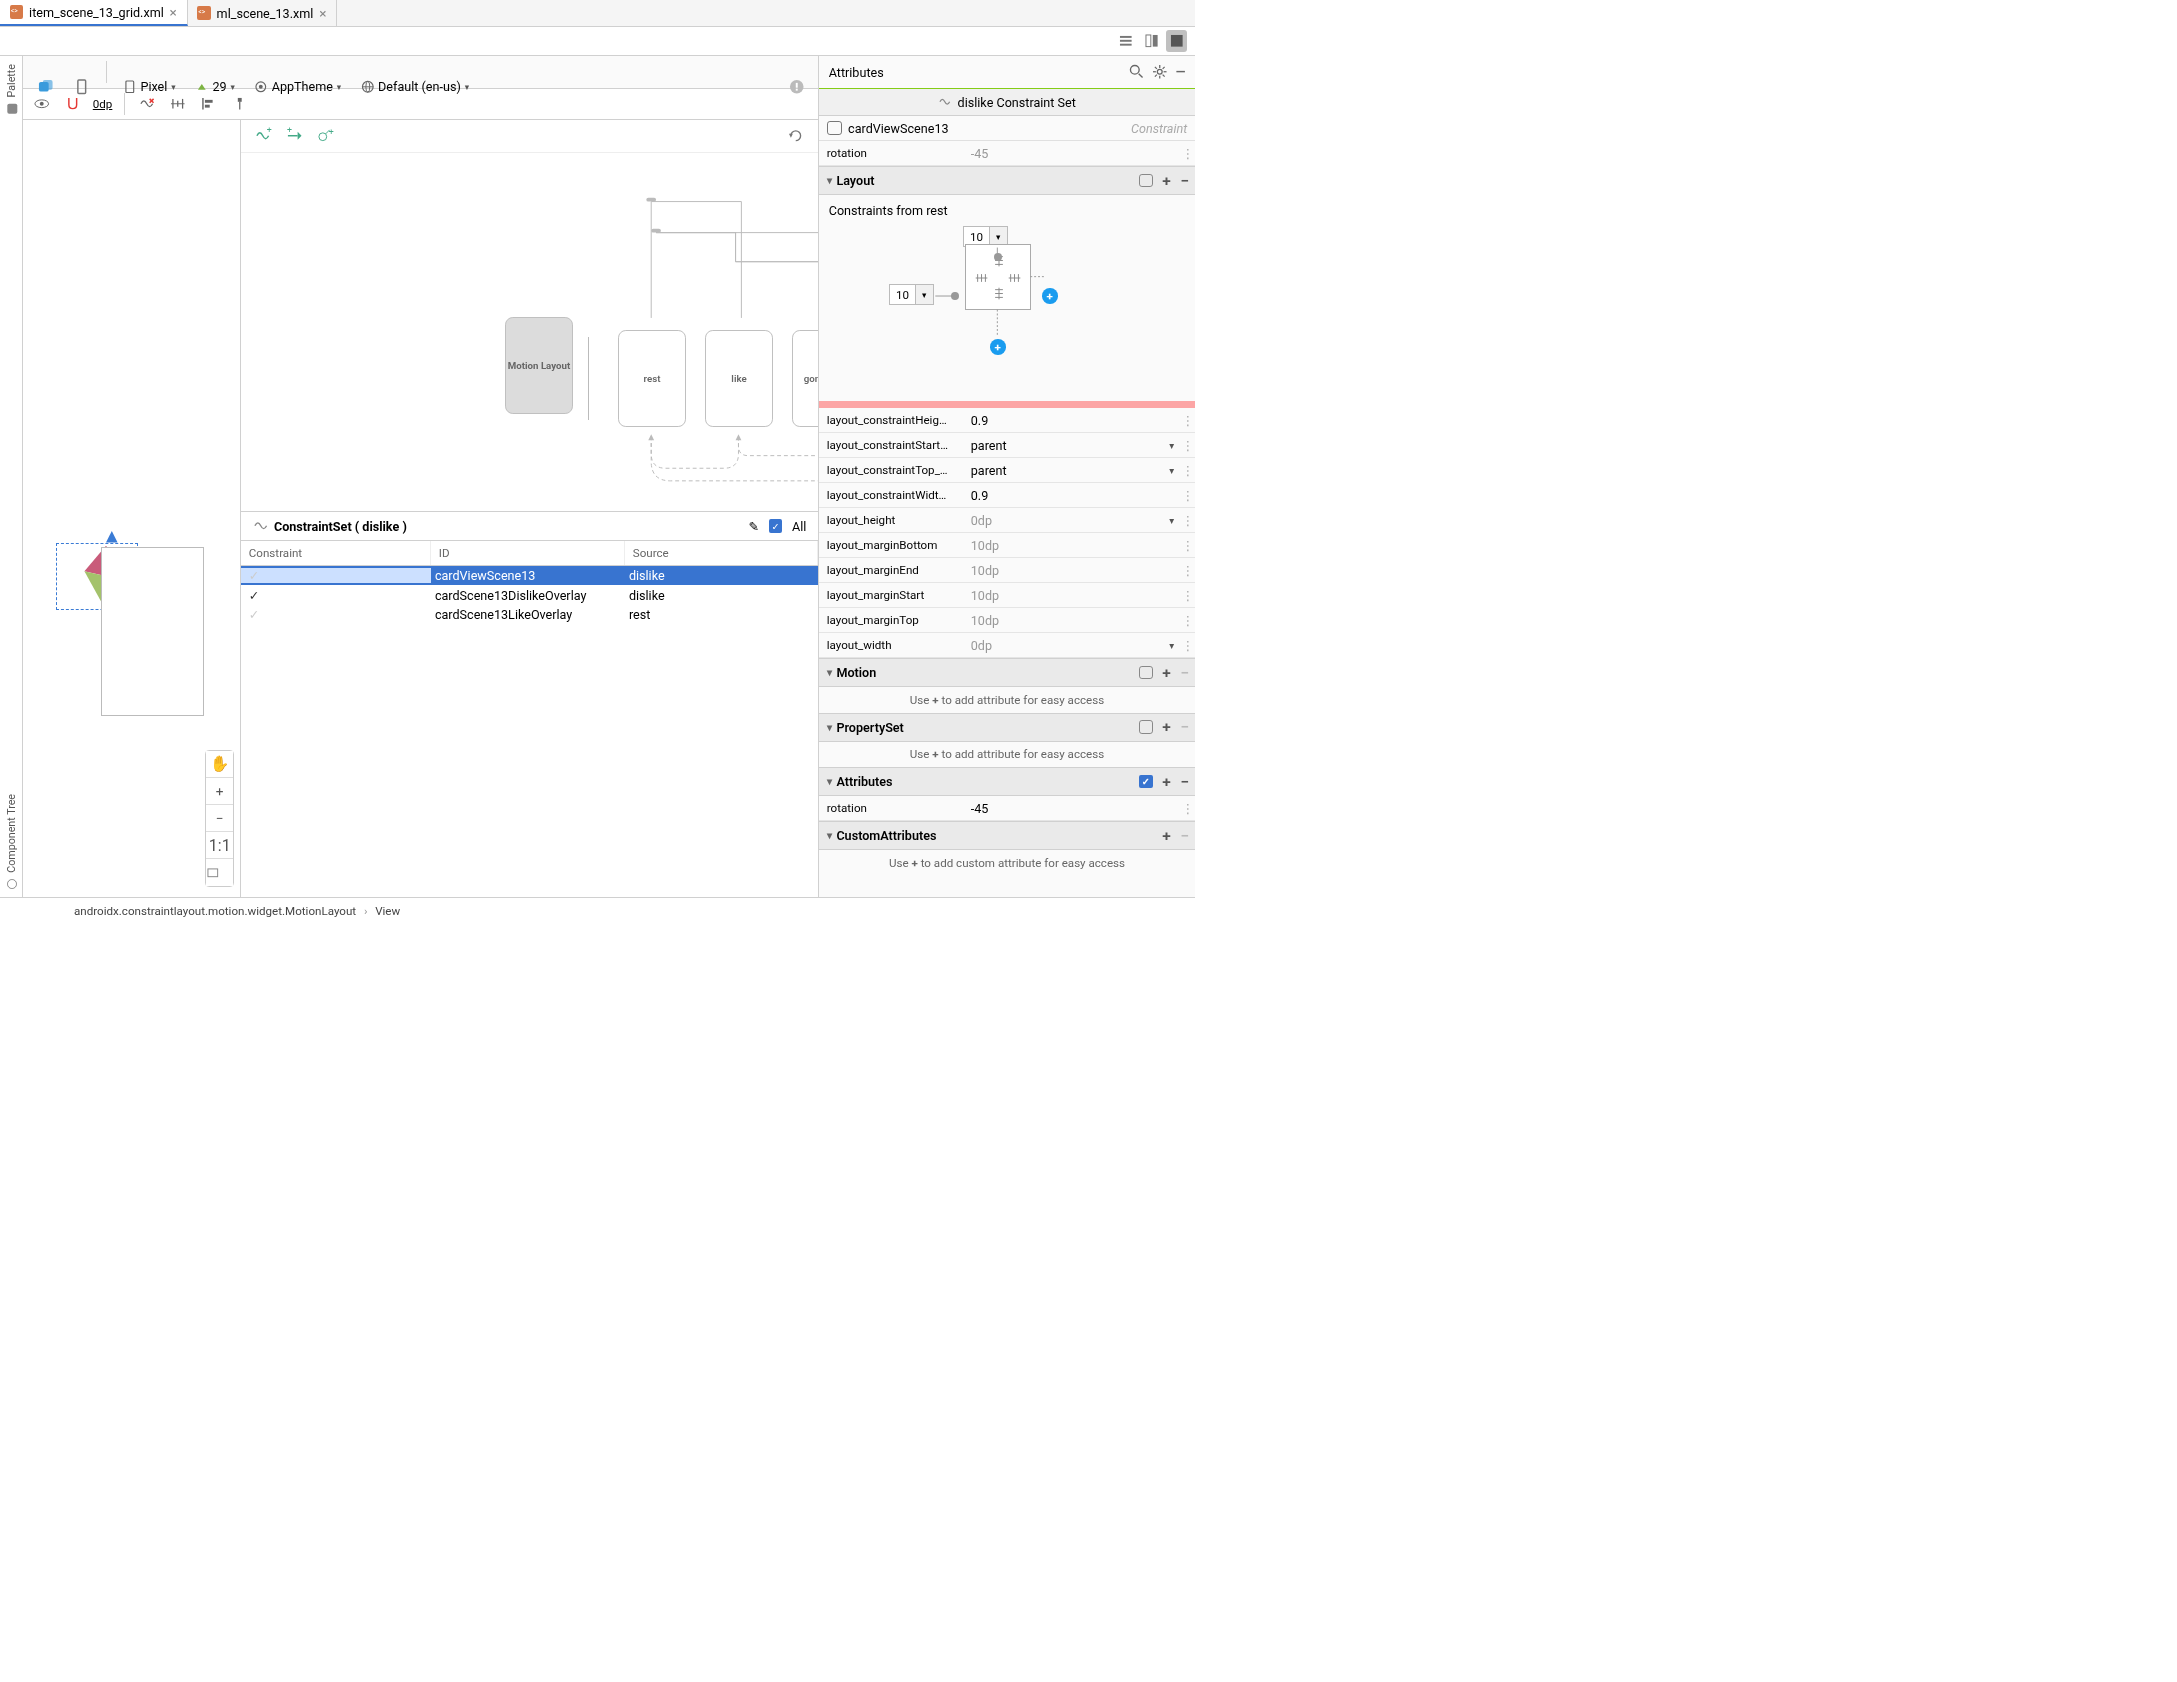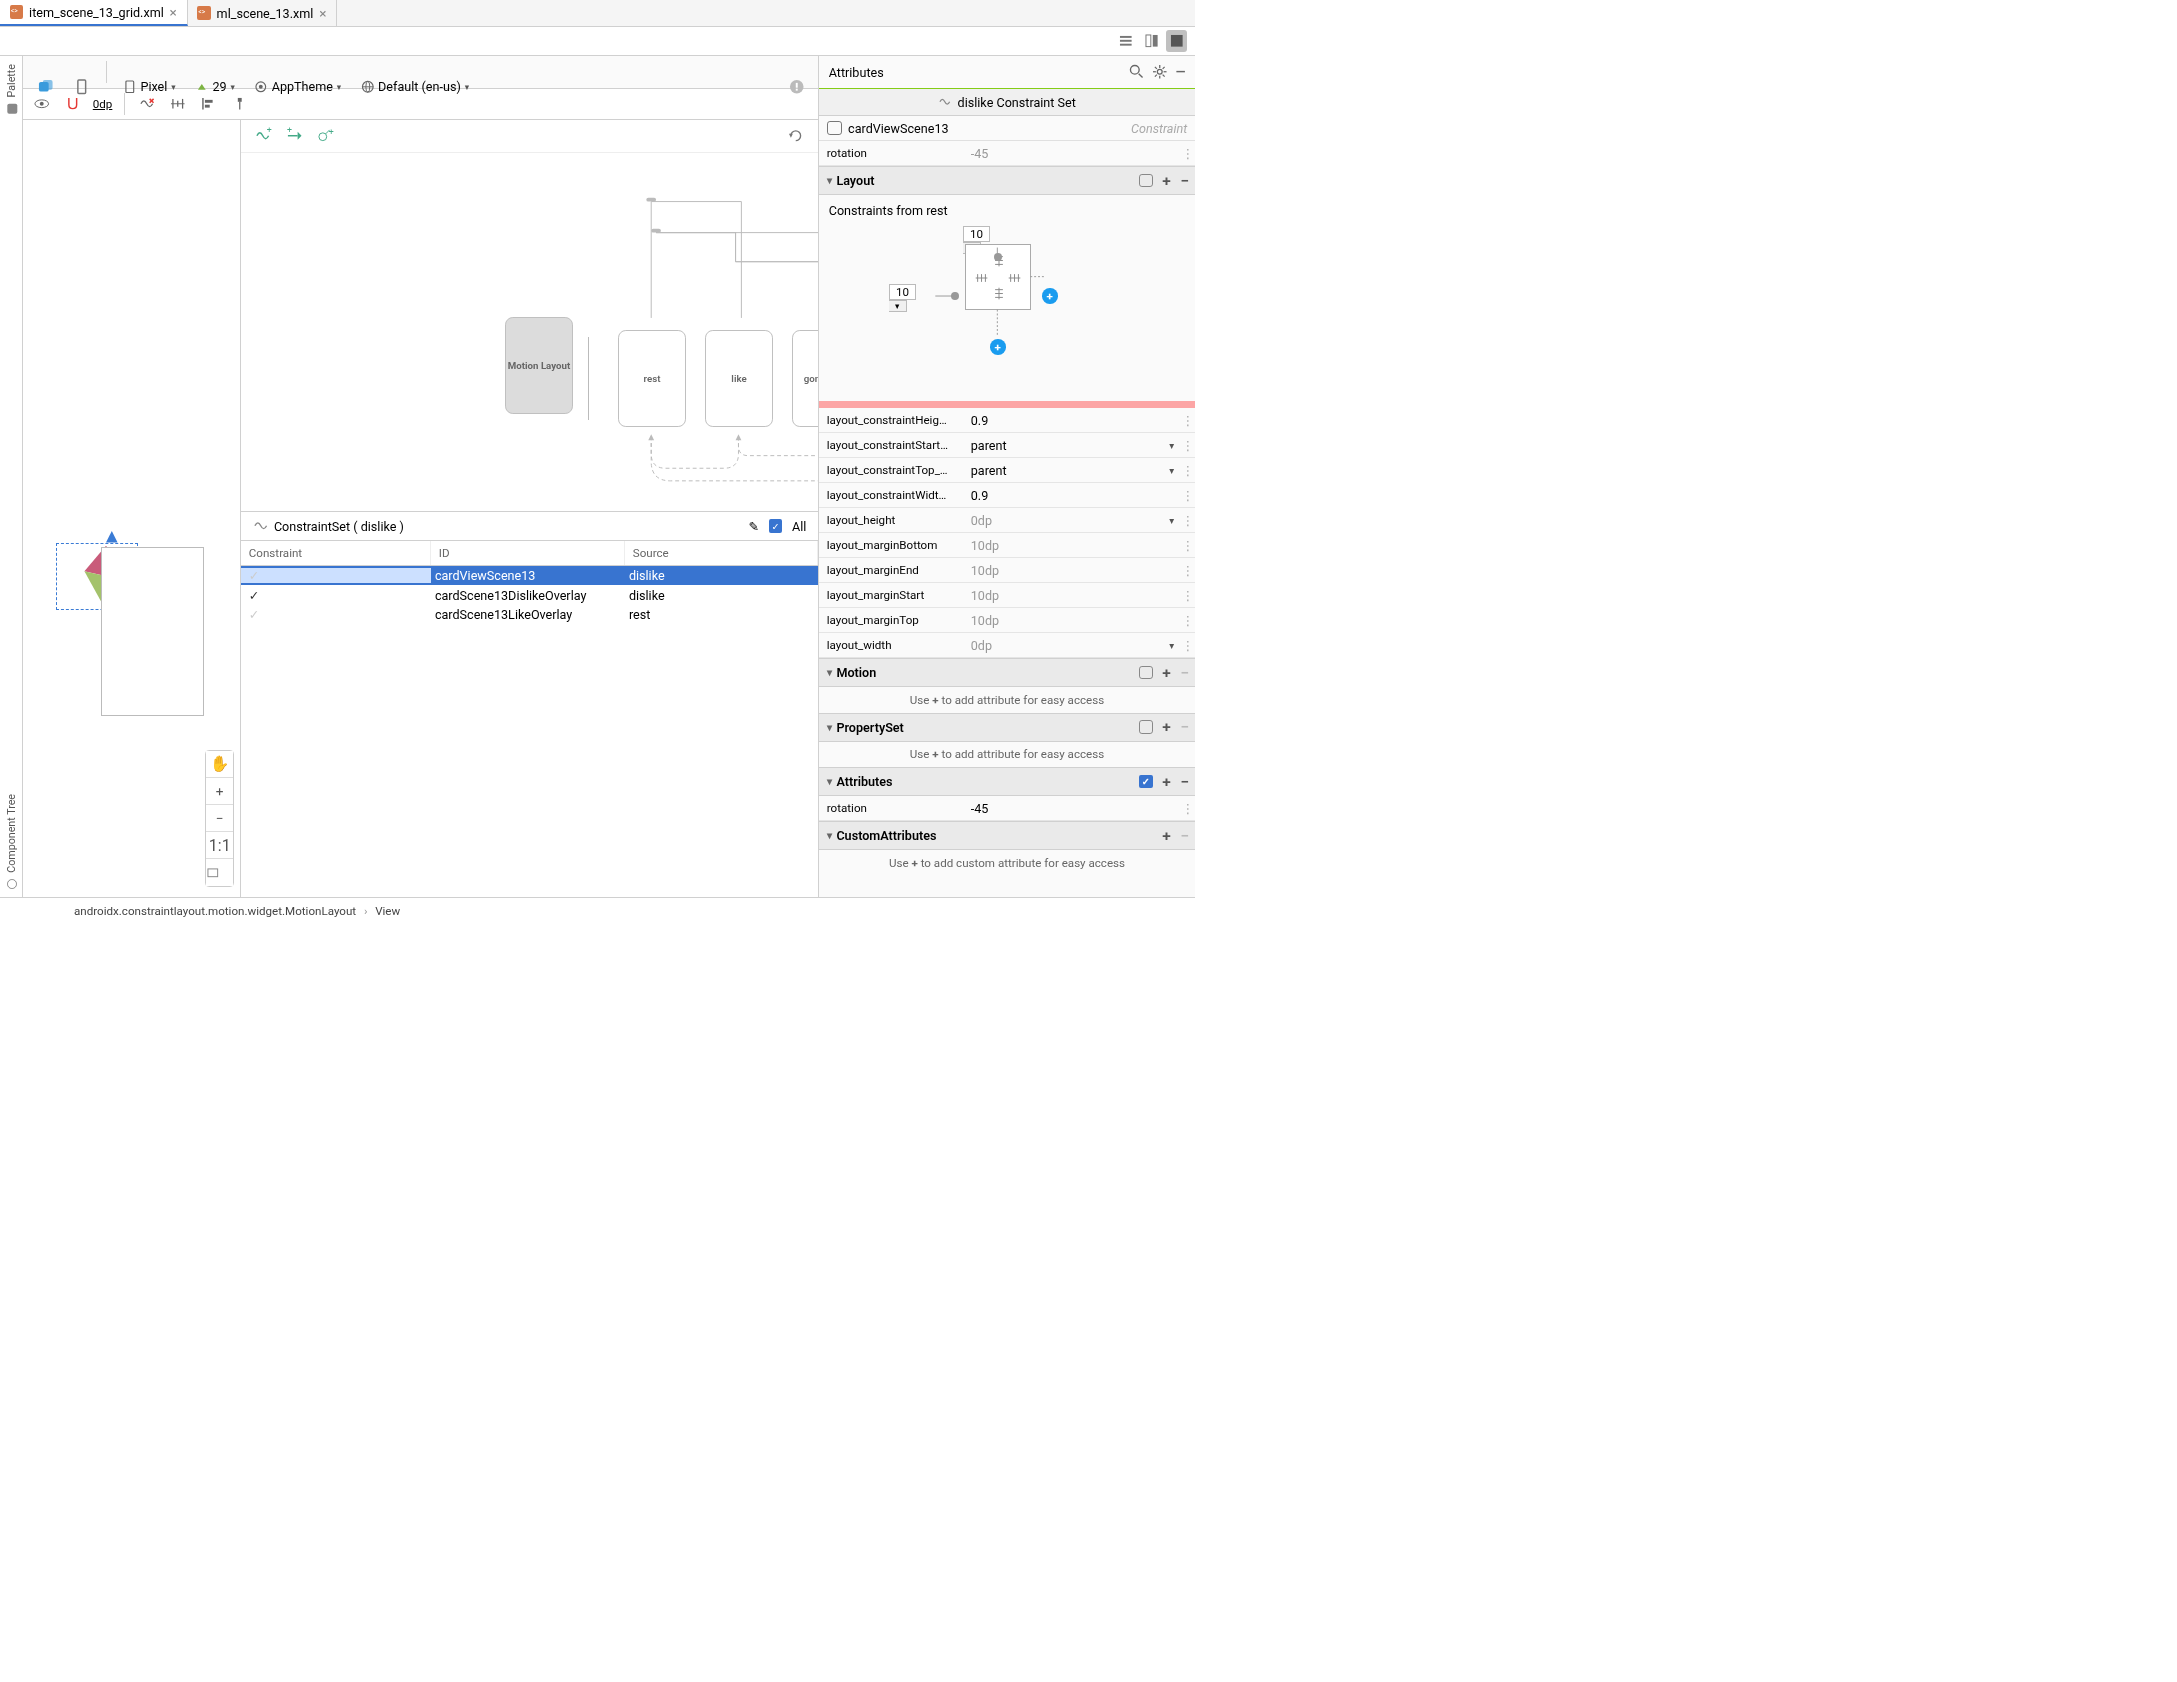--- a/index.html
+++ b/index.html
@@ -52,21 +52,21 @@
 .motion-canvas { height: 359px; position: relative; border-bottom: 1px solid #d0d0d0; }
 
 
 .ml-card { position: absolute; width: 68px; height: 97px; border: 1px solid #c0c0c0; border-radius: 7.8px; background: #fff; display: flex; align-items: center; justify-content: center; font-size: 9.7px; font-weight: 600; color: #666; }
 .ml-card.filled { background: #dcdcdc; }
 .ml-label { font-size: 9.7px; font-weight: bold; text-align: center; }
 .vert-divider { position: absolute; width: 1px; background: #bbb; }
 
 
 .cs-header { height: 29px; display: flex; align-items: center; justify-content: space-between; padding: 0 11.6px; border-bottom: 1px solid #d0d0d0; }
-.cs-title { display: flex; align-items: center; gap: 5.8px; font-weight: 400; }
+.cs-title { display: flex; align-items: center; gap: 5.8px; font-weight: 700; }
 .cs-controls { display: flex; align-items: center; gap: 9.7px; }
 .cs-table { flex: 1; overflow: auto; }
 .cs-thead { display: flex; height: 25px; border-bottom: 1px solid #d0d0d0; color: #666; font-size: 11.6px; }
 .cs-th { padding: 3.9px 7.8px; border-right: 1px solid #eee; display: flex; align-items: center; }
 .cs-th.c1 { width: 190px; }
 .cs-th.c2 { width: 194px; }
 .cs-th.c3 { flex: 1; }
 .cs-row { display: flex; height: 19.4px; align-items: center; font-size: 12.6px; }
 .cs-row.sel { background: #3874d0; color: #fff; }
 .cs-row.sel .cs-c1 { background: #cce0ff; color: #888; }
@@ -94,21 +94,21 @@
 .section-head { display: flex; align-items: center; height: 29px; padding: 0 5.8px; background: #eaeaea; border-top: 1px solid #d0d0d0; border-bottom: 1px solid #d0d0d0; font-weight: 600; }
 .section-head .disc { width: 11.6px; font-size: 9.7px; color: #666; }
 .section-head .title { flex: 1; }
 .section-head .tools { display: flex; gap: 9.7px; align-items: center; color: #555; }
 .section-empty { padding: 5.8px; text-align: center; color: #666; font-size: 11.6px; }
 
 
 .constraint-widget { height: 213px; position: relative; border-bottom: 7px solid #fca5a5; }
 .cw-title { padding: 7.8px 9.7px; font-size: 12.6px; }
 .cw-box { position: absolute; left: 146px; top: 49px; width: 66px; height: 66px; border: 1px solid #aaa; background: #fff; }
-.cw-margin { position: absolute; width: 47px; height: 21.3px; display: flex; flex-direction: column; }
+.cw-margin { position: absolute; width: 47px; height: 21.3px; display: flex; }
 .cw-margin input { width: 27px; border: 1px solid #bbb; text-align: center; font-size: 11.6px; }
 .cw-margin .dd { width: 17.5px; border: 1px solid #bbb; border-left: none; background: #f0f0f0; display: flex; align-items: center; justify-content: center; font-size: 8.7px; cursor: pointer; }
 .cw-plus { position: absolute; width: 15.5px; height: 15.5px; border-radius: 50%; background: #1a9cef; color: #fff; display: flex; align-items: center; justify-content: center; font-size: 11.6px; font-weight: bold; cursor: pointer; }
 .cw-dot { position: absolute; width: 7.8px; height: 7.8px; border-radius: 50%; background: #999; }
 
 
 .breadcrumb { height: 27px; display: flex; align-items: center; padding-left: 74px; gap: 7.8px; font-size: 11.6px; border-top: 1px solid #d0d0d0; color: #444; }
 .breadcrumb .bc-sep { color: #999; }
 
 .checkbox-icon { width: 13.6px; height: 13.6px; background: #3874d0; border-radius: 1.9px; display: inline-flex; align-items: center; justify-content: center; color: #fff; font-size: 9.7px; }

